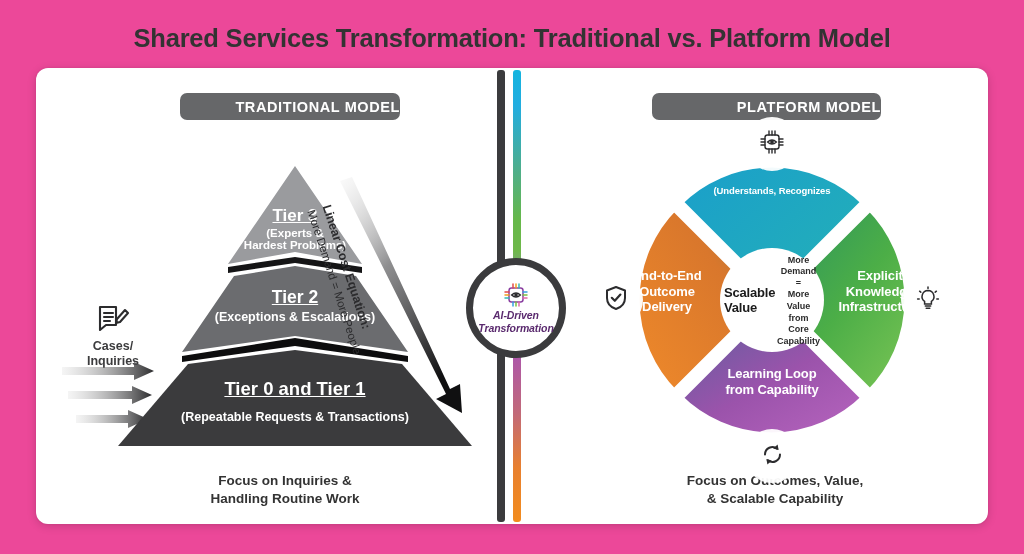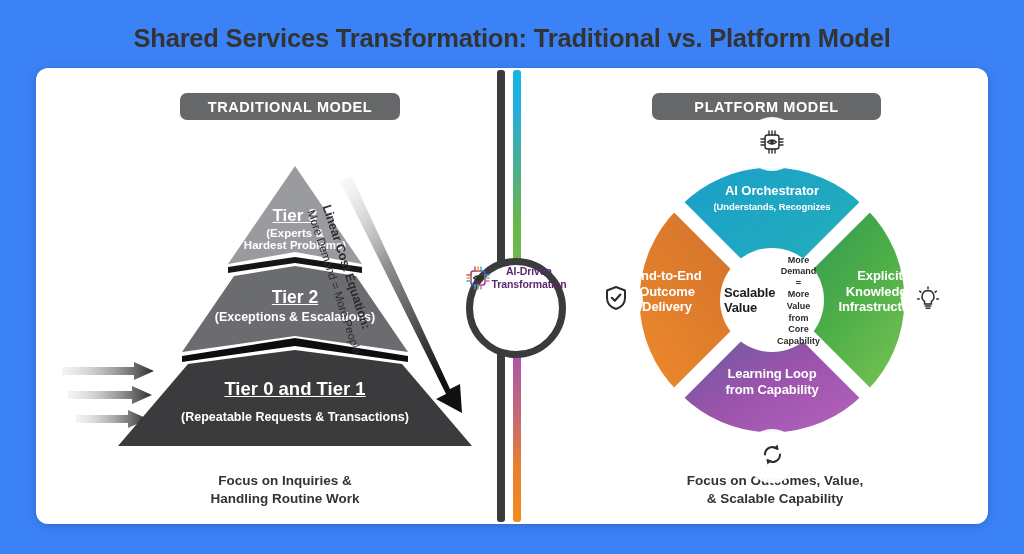--- a/index.html
+++ b/index.html
@@ -2,21 +2,21 @@
 <html><head>
 <meta charset="utf-8">
 <style>
   * { box-sizing: border-box; margin: 0; padding: 0; }
   html, body {
     width: 1024px; height: 554px;
     background: #ffffff;
     font-family: "Liberation Sans", sans-serif;
     overflow: hidden;
   }
-  #stage { position: relative; width: 1024px; height: 554px; background: #3b82f6; }
+  #stage { position: relative; width: 1024px; height: 554px; background: #ec4899; }
 
   
   .page-title {
     position: absolute; top: 24px; left: 0; width: 1024px;
     text-align: center;
     font-size: 25.5px; font-weight: bold; color: #333333;
     letter-spacing: -0.2px;
   }
 
   
@@ -26,21 +26,21 @@
     background: #ffffff; border-radius: 12px;
     box-shadow: 0 2px 10px rgba(0,0,0,0.16), 0 0 2px rgba(0,0,0,0.10);
   }
 
   
   .pill {
     position: absolute;
     background: #666769; color: #ffffff;
     border-radius: 7px;
     font-size: 14.5px; font-weight: bold; letter-spacing: 0.6px;
-    display: flex; align-items: center; justify-content: center;
+    display: flex; align-items: center; justify-content: flex-end;
     height: 27px;
   }
   .pill-trad { left: 180px; top: 93px; width: 220px; }
   .pill-plat { left: 652px; top: 93px; width: 229px; }
 
   
   .divider-dark {
     position: absolute; left: 497px; top: 70px;
     width: 8px; height: 452px;
     background: #3b3b3d; border-radius: 3px;
@@ -53,23 +53,24 @@
       #6fb84a 40%, #8e8fb8 48%, #a05fb5 56%, #ab55ae 62%,
       #c26a78 76%, #e8802f 88%, #f28c1e 100%);
   }
 
   
   .ai-node {
     position: absolute; left: 466px; top: 258px;
     width: 100px; height: 100px; border-radius: 50%;
     background: #ffffff;
     border: 7px solid #3b3b3d;
-    display: flex; flex-direction: row;
-    align-items: flex-start; justify-content: center;
+    display: flex; flex-direction: column;
+    align-items: center; justify-content: center;
     z-index: 6;
+    font-style: italic;
   }
   .ai-node-icon { margin-bottom: 1px; line-height: 0; }
   .ai-node-label {
     font-size: 10.5px; font-weight: bold; color: #5a2a6e;
     text-align: center; line-height: 1.22; letter-spacing: -0.1px;
   }
 
   
   .pyramid-wrap { position: absolute; left: 110px; top: 160px; width: 370px; height: 290px; }
   .tier-label {
@@ -137,20 +138,35 @@
 <div id="stage">
 
   <div class="page-title">Shared Services Transformation: Traditional vs. Platform Model</div>
 
   <div class="card"></div>
 
   <div class="pill pill-trad">
     <span>TRADITIONAL MODEL</span>
   </div>
 
+  <div class="cases-block">
+    <span>
+      <svg width="34" height="30" viewBox="0 0 34 30">
+        <g fill="none" stroke="#2c2c2e" stroke-width="2.1" stroke-linecap="round" stroke-linejoin="round">
+          <path d="M4 4 L20 4 L20 22 L10 22 L4 27 Z" fill="#ffffff"></path>
+          <path d="M8 10 H17 M8 14 H17 M8 18 H14"></path>
+          <path d="M21 16 L29 7 L32 10 L24 19 L20 20 Z" fill="#ffffff"></path>
+        </g>
+      </svg>
+    </span>
+    <div class="cases-label">
+      <div>Cases/</div>
+      <div>Inquiries</div>
+    </div>
+  </div>
 
   <svg style="position:absolute;left:62px;top:362px;" width="105" height="70">
     <defs>
       <linearGradient id="gfade" x1="0" y1="0" x2="1" y2="0">
         <stop offset="0" stop-color="#bbbbbb" stop-opacity="0.15"></stop>
         <stop offset="1" stop-color="#2c2c2e" stop-opacity="1"></stop>
       </linearGradient>
     </defs>
     <g fill="url(#gfade)">
       <path d="M0 5 H72 V0 L92 9 L72 18 V13 H0 Z"></path>
@@ -288,21 +304,20 @@
       <div class="hub-title">Scalable Value</div>
       <div class="hub-sub">
         <div>More Demand =</div>
         <div>More Value from</div>
         <div>Core Capability</div>
       </div>
     </div>
 
     
     <div class="petal-label" style="left:52px; top:55px; width:240px;">
-      <div class="petal-main">AI Orchestrator</div>
       <div class="petal-sub">(Understands, Recognizes</div>
     </div>
 
     
     <div class="petal-label" style="left:220px; top:140px; width:120px;">
       <div class="petal-main">Explicit</div>
       <div class="petal-main">Knowledge</div>
       <div class="petal-main">Infrastructure</div>
     </div>
 

